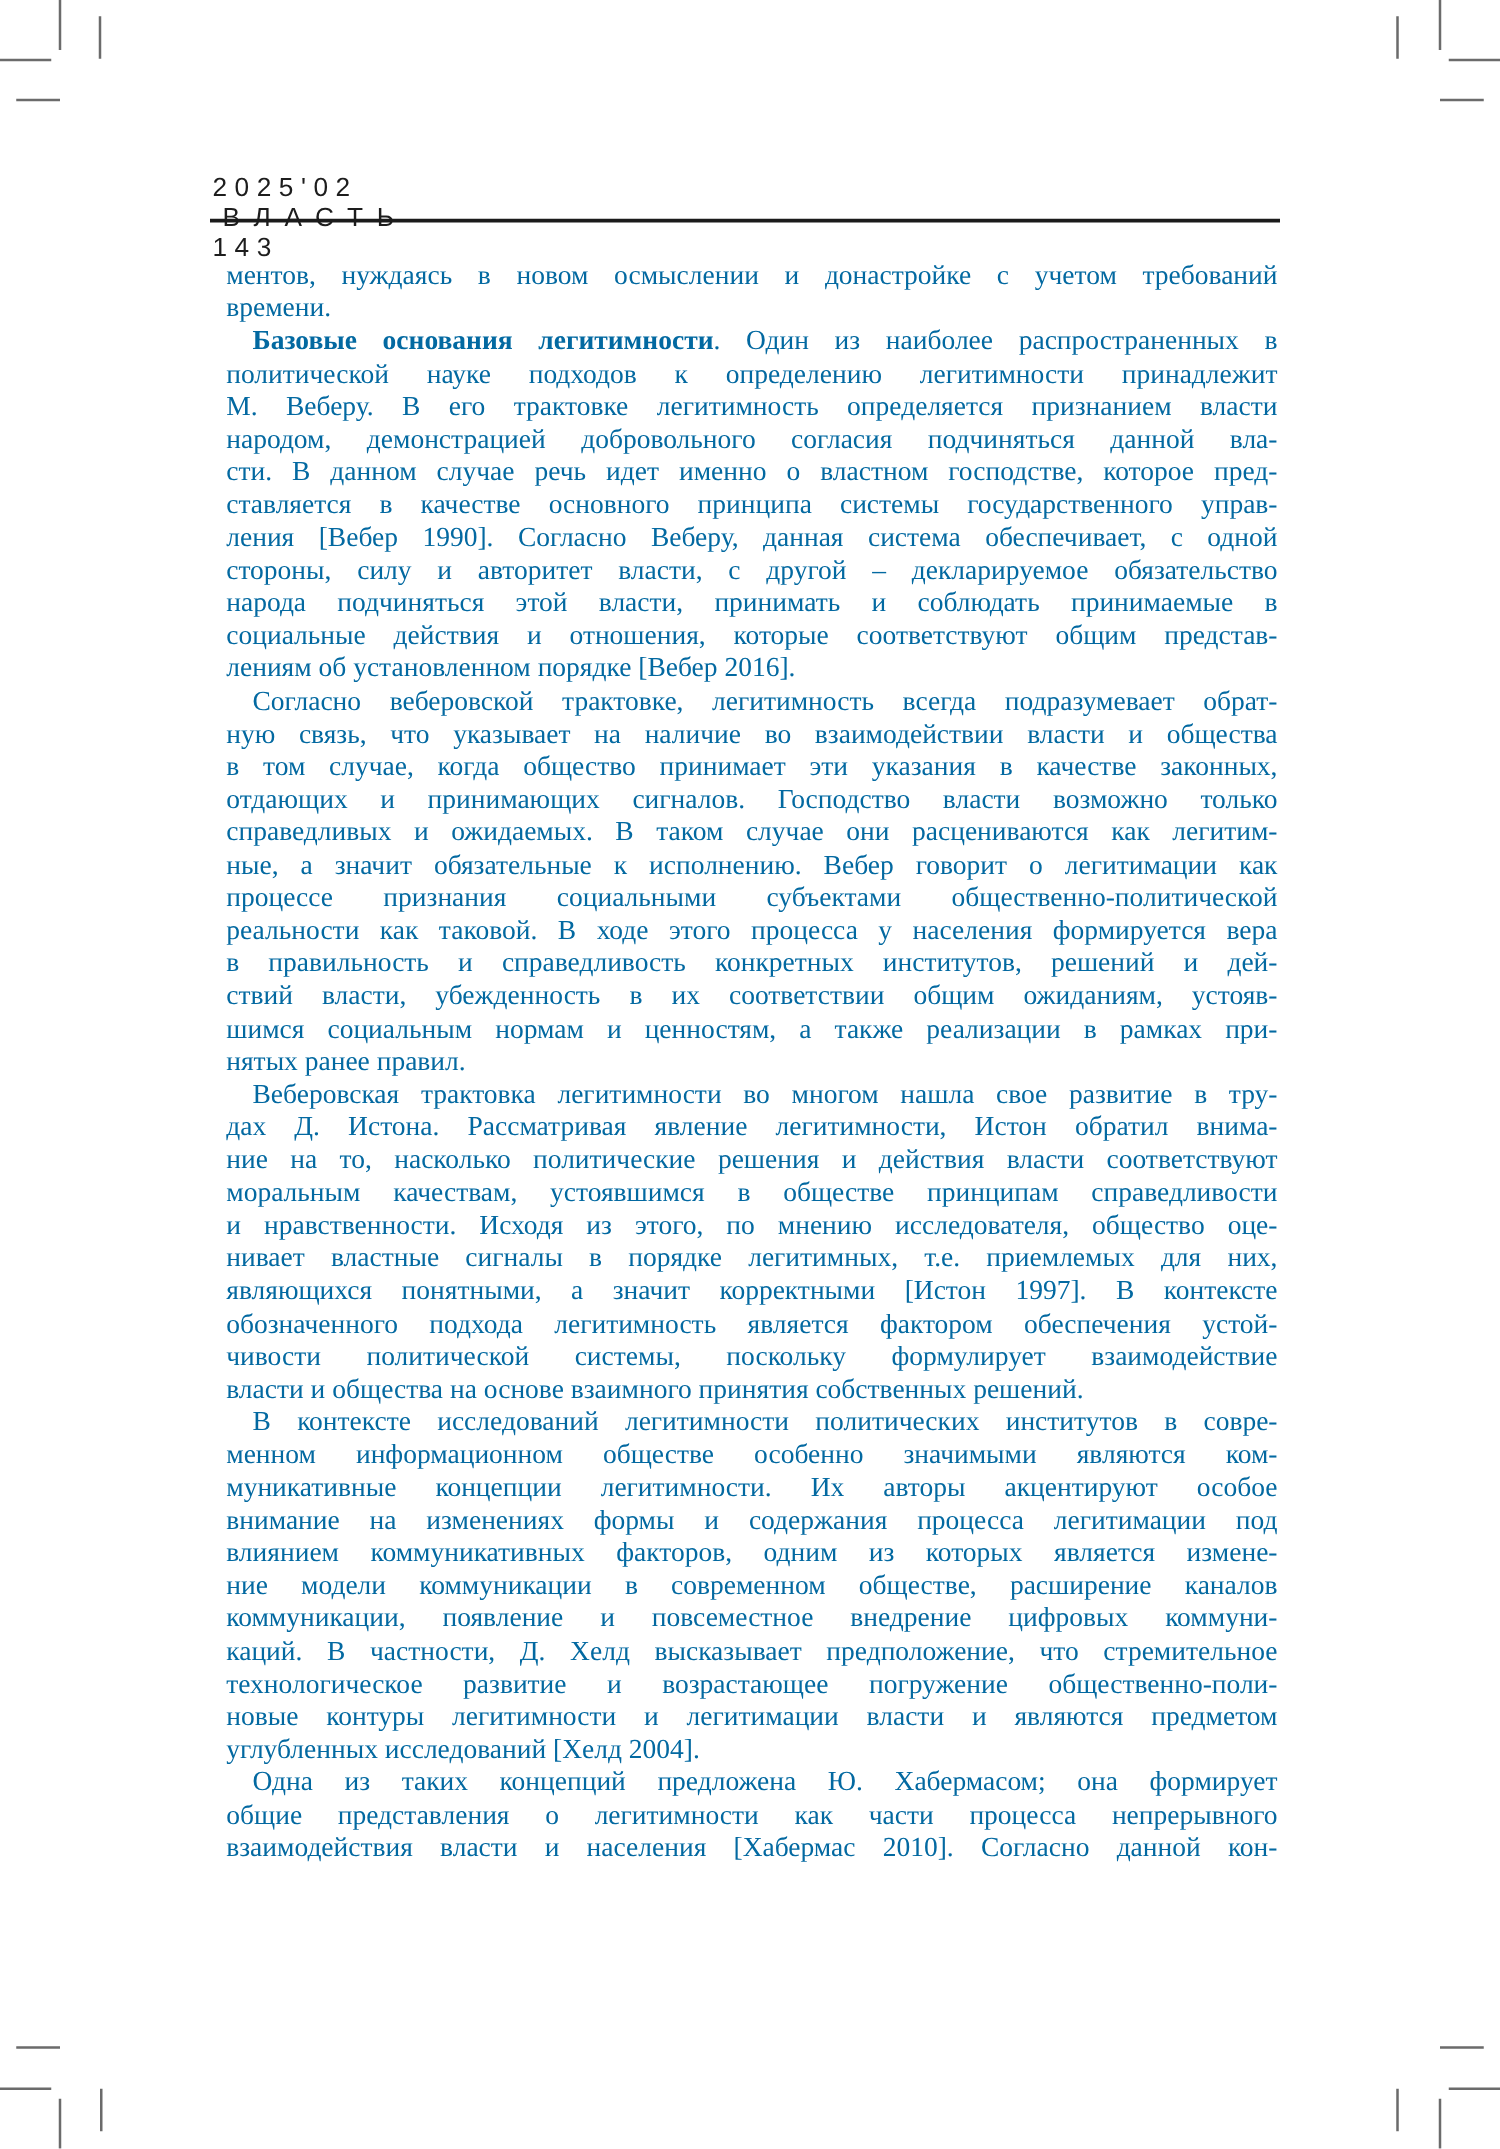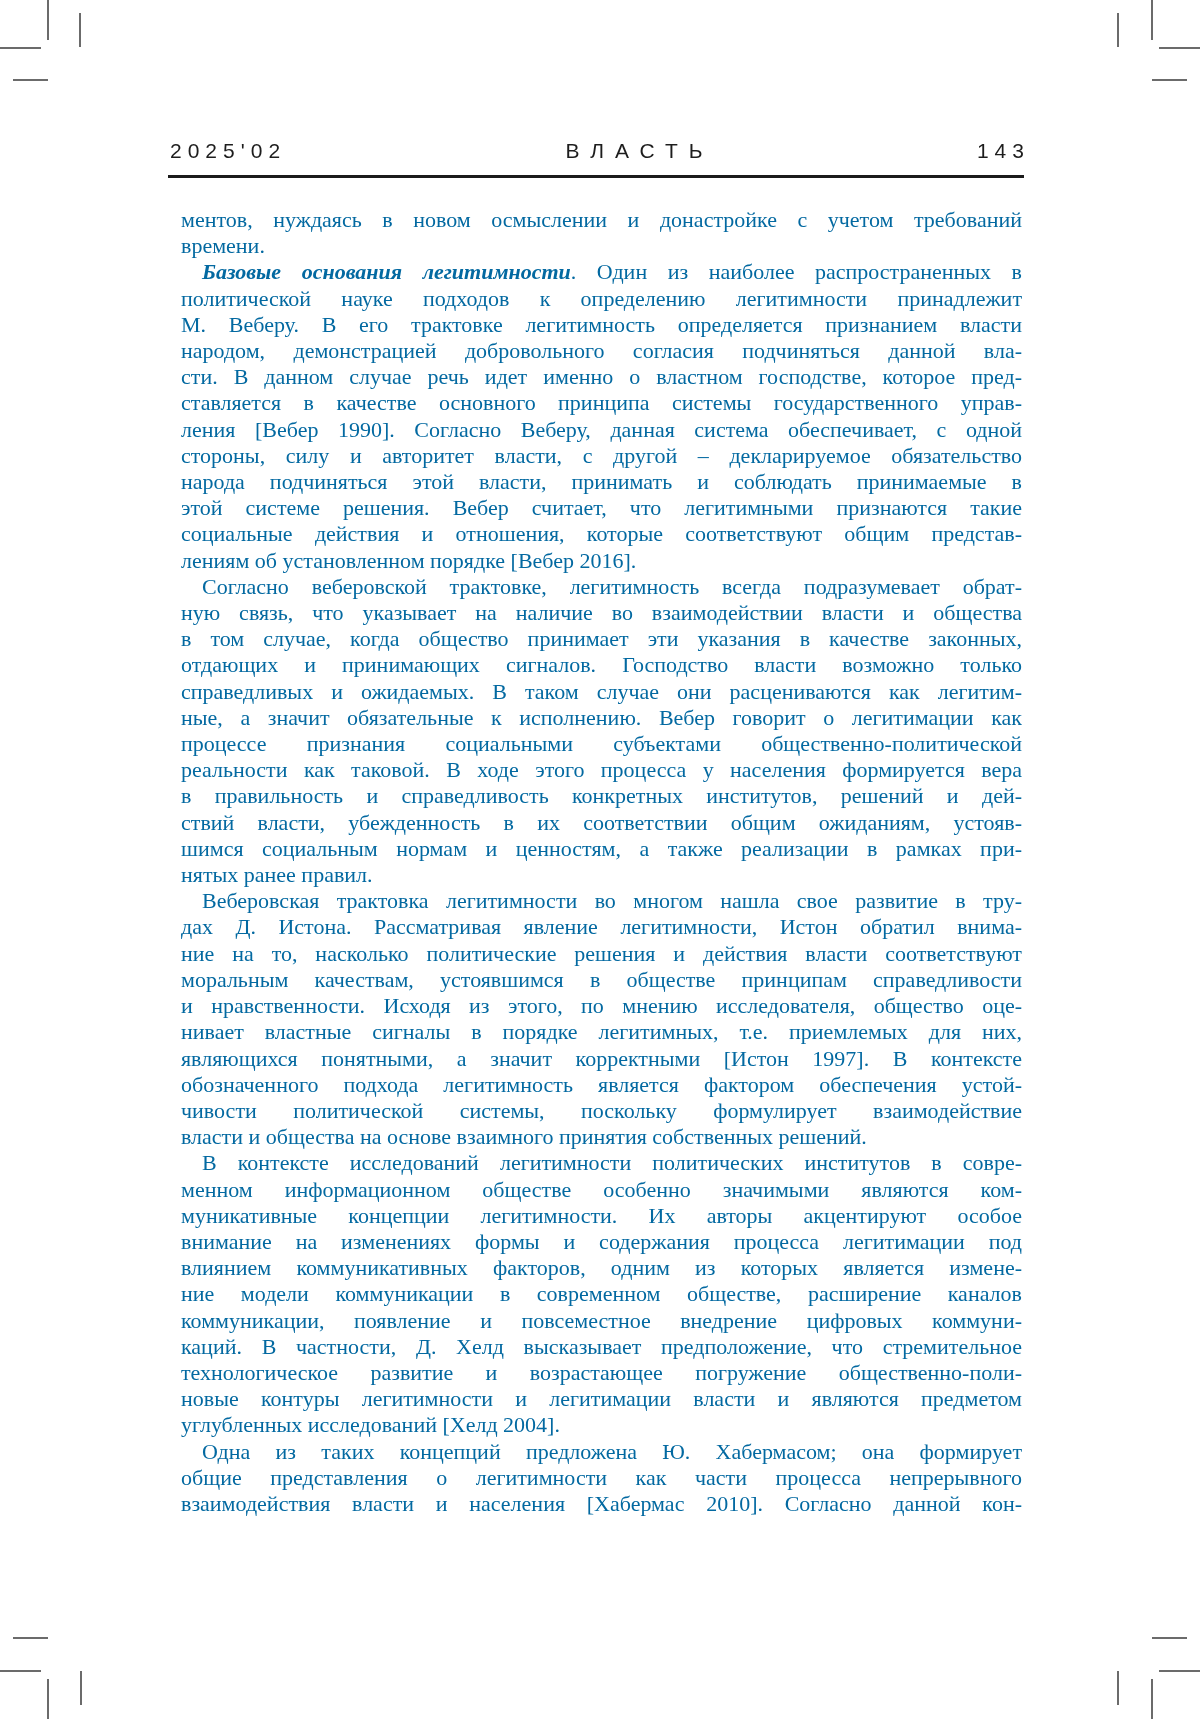--- a/index.html
+++ b/index.html
@@ -11,39 +11,39 @@
   
   .mark { position:absolute; background:#6b6b6b; }
   .mark.v { width:2px; }
   .mark.h { height:2px; }
 
   
   .runhead {
     position:absolute; left:170px; top:139px; width:854px;
     display:flex; justify-content:space-between; align-items:flex-start;
     font-family:"Liberation Sans", sans-serif;
-    font-size:21px; color:#1d1d1d; font-weight:500;
+    font-size:21px; color:#1d1d1d; font-weight:500;flex-direction:column;
   }
   .runhead .issue   { letter-spacing:6px; }
   .runhead .journal { letter-spacing:11px; transform:translateX(8px); }
   .runhead .folio   { letter-spacing:6px; margin-right:-6px; }
   .headrule {
     position:absolute; left:168px; top:175px; width:856px; height:3px;
     background:#1b1b1b;
   }
 
   
   .text-column {
     position:absolute; left:181px; top:207px; width:841px;
     font-size:22px; line-height:26.2px; color:#0369a1;
   }
   .line { text-align:justify; text-align-last:justify; white-space:normal; }
   .line.last { text-align-last:left; }
   .line.indent { text-indent:21px; }
-  .lead { font-weight:bold; font-style:italic; }
+  .lead { font-weight:bold; }
 </style>
 </head>
 <body>
 
 <div class="page">
 
   <div class="mark v" style="left:47px;  top:0;      height:40px;"></div>
   <div class="mark v" style="left:79px;  top:13px;   height:34px;"></div>
   <div class="mark h" style="left:0;     top:47px;   width:41px;"></div>
   <div class="mark h" style="left:13px;  top:79px;   width:35px;"></div>
@@ -75,21 +75,20 @@
       <div class="line last">времени.</div>
       <div class="line indent"><span class="lead">Базовые основания легитимности</span>. Один из наиболее распространенных в</div>
       <div class="line">политической науке подходов к определению легитимности принадлежит</div>
       <div class="line">М. Веберу. В его трактовке легитимность определяется признанием власти</div>
       <div class="line">народом, демонстрацией добровольного согласия подчиняться данной вла-</div>
       <div class="line">сти. В данном случае речь идет именно о властном господстве, которое пред-</div>
       <div class="line">ставляется в качестве основного принципа системы государственного управ-</div>
       <div class="line">ления [Вебер 1990]. Согласно Веберу, данная система обеспечивает, с одной</div>
       <div class="line">стороны, силу и авторитет власти, с другой – декларируемое обязательство</div>
       <div class="line">народа подчиняться этой власти, принимать и соблюдать принимаемые в</div>
-      <div class="line">этой системе решения. Вебер считает, что легитимными признаются такие</div>
       <div class="line">социальные действия и отношения, которые соответствуют общим представ-</div>
       <div class="line last">лениям об установленном порядке [Вебер 2016].</div>
       <div class="line indent">Согласно веберовской трактовке, легитимность всегда подразумевает обрат-</div>
       <div class="line">ную связь, что указывает на наличие во взаимодействии власти и общества</div>
       <div class="line">в том случае, когда общество принимает эти указания в качестве законных,</div>
       <div class="line">отдающих и принимающих сигналов. Господство власти возможно только</div>
       <div class="line">справедливых и ожидаемых. В таком случае они расцениваются как легитим-</div>
       <div class="line">ные, а значит обязательные к исполнению. Вебер говорит о легитимации как</div>
       <div class="line">процессе признания социальными субъектами общественно-политической</div>
       <div class="line">реальности как таковой. В ходе этого процесса у населения формируется вера</div>

